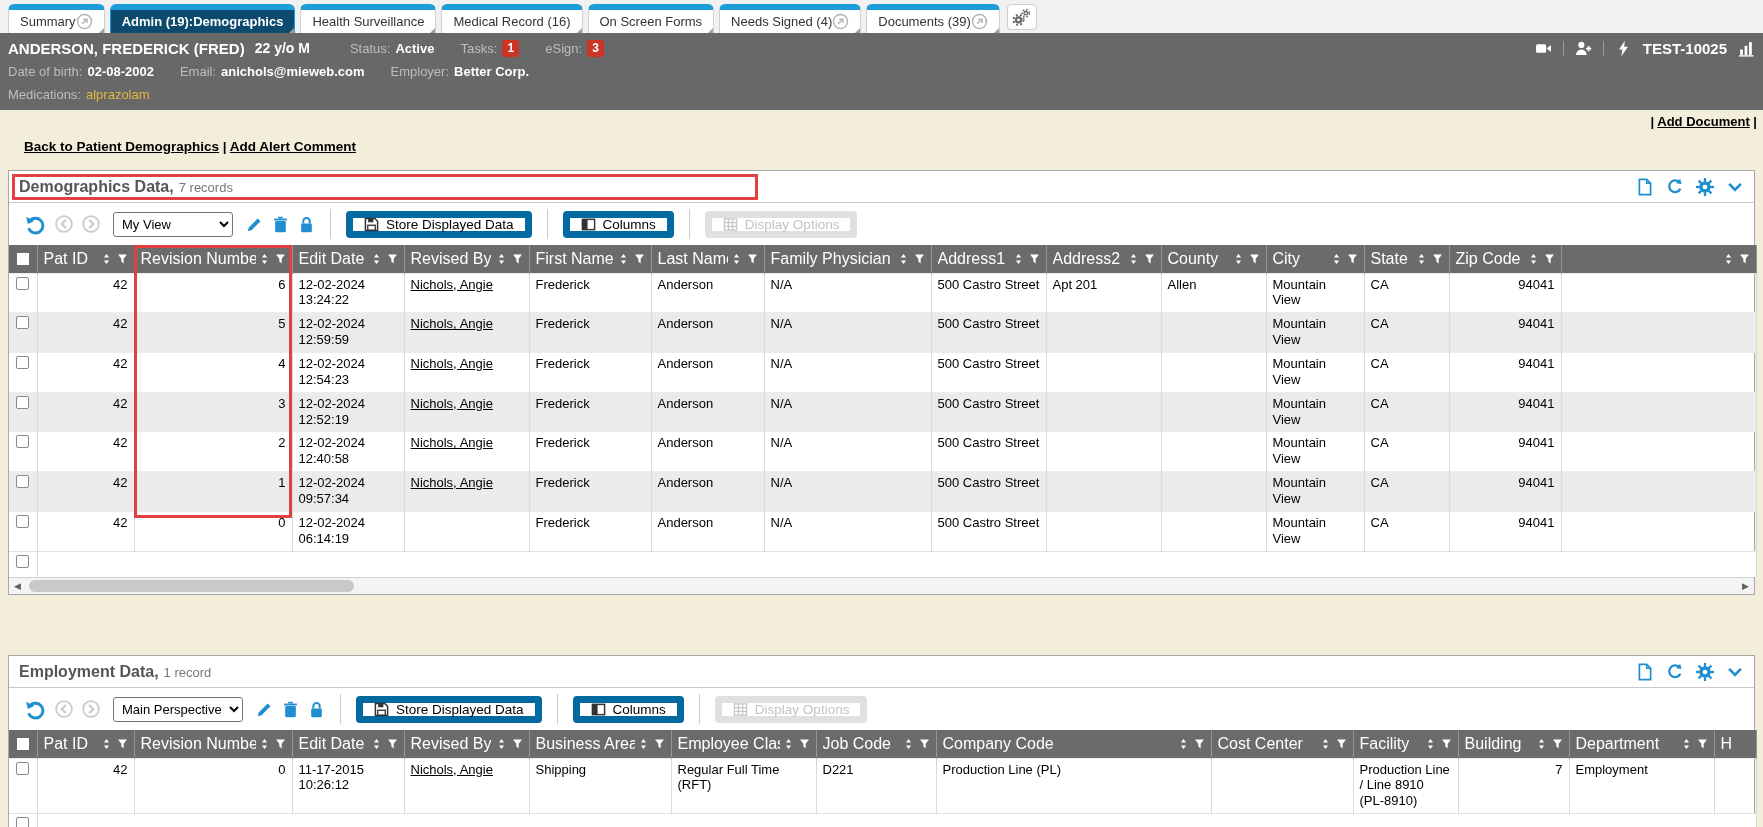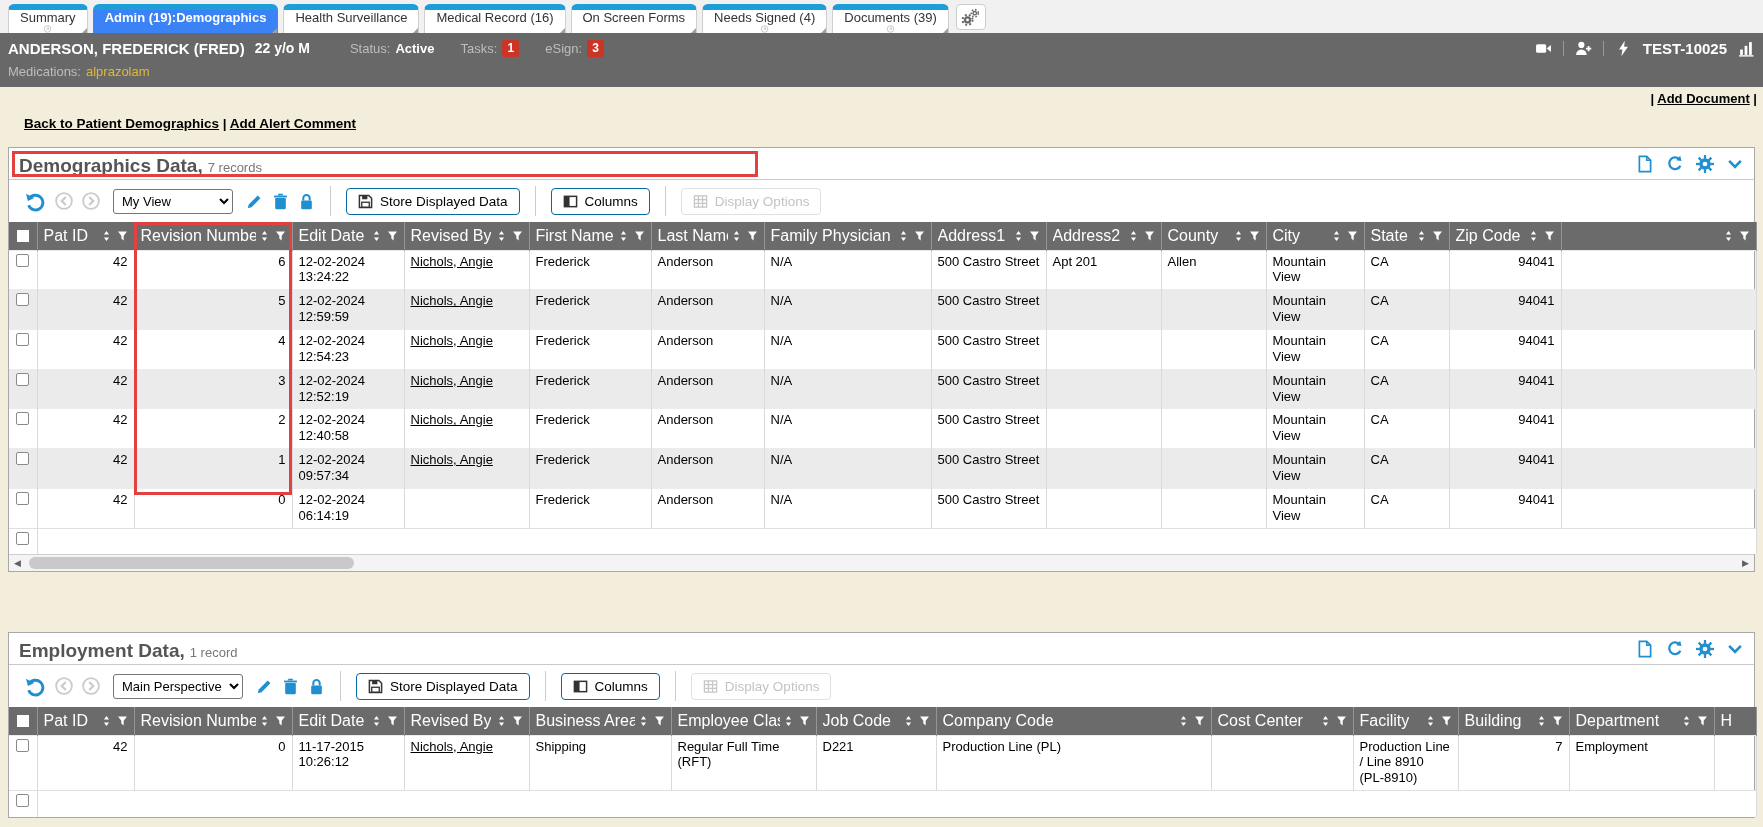--- a/index.html
+++ b/index.html
@@ -3,24 +3,24 @@
 <meta charset="utf-8">
 <style>
   * { box-sizing: border-box; margin: 0; padding: 0; }
   html,body { width:1763px; height:827px; overflow:hidden; font-family:"Liberation Sans", sans-serif; background:#f3eedb; }
 
   
   .tabbar { height:33px; background:#f1f1f1; display:flex; align-items:flex-end; padding:0 0 0 8px; }
   .tabs { display:flex; align-items:flex-end; gap:5px; }
   .tab { position:relative; display:inline-flex; align-items:center; gap:0; height:29px; padding:0 11px;
          background:#fff; border:1px solid #cfcfcf; border-bottom:none; border-top:6px solid #1d9ed9;
-         border-radius:6px 6px 0 0; font-size:13px; color:#333; cursor:pointer; white-space:nowrap;flex-direction:column; }
+         border-radius:6px 6px 0 0; font-size:13px; color:#333; cursor:pointer; white-space:nowrap; }
   .tab::after { content:""; position:absolute; right:0; bottom:0; width:0; height:0;
                 border-left:5px solid transparent; border-bottom:5px solid #9f9f9f; }
-  .tab.active { background:#3b82f6; border-color:#1d9ed9; color:#fff; font-weight:bold; }
+  .tab.active { background:#0c4a6e; border-color:#1d9ed9; color:#fff; font-weight:bold; }
   .ic { display:inline-block; vertical-align:middle; }
   .ic.ext { width:17px; height:17px; color:#b5b5b5; }
   .tab-gear { margin-left:7px; margin-bottom:3px; width:30px; height:26px; background:#fff; border:1px solid #ccc;
               border-radius:4px; color:#666; display:inline-flex; align-items:center; justify-content:center; cursor:pointer; }
 
   
   .phead { background:#686868; color:#fff; padding:3px 8px 4px 8px; }
   .phead-row { display:flex; align-items:center; height:23px; font-size:13px; }
   .phead-row.first { height:24px; }
   .lbl { color:#bdbdbd; margin-right:5px; }
@@ -40,34 +40,34 @@
   .content { padding-top:4px; }
   .adddoc-row { text-align:right; padding-right:6px; font-size:13px; font-weight:bold; color:#000; height:18px; }
   .adddoc-row a { color:#000; }
   .crumbs { padding:7px 0 0 24px; font-size:13.5px; font-weight:bold; height:26px; }
   .crumbs a { color:#000; }
 
   .panel { position:relative; margin:0 8px; background:#fff; border:1px solid #a8a8a8; }
   .panel.demo { margin-top:12px; }
   .panel.emp { margin-top:60px; }
   .ptitlebar { height:32px; display:flex; align-items:baseline; padding:0 10px; border-bottom:1px solid #c9c9c9; }
-  .ptitle { font-size:19px; font-weight:bold; color:#555; padding-top:7px; }
+  .ptitle { font-size:16px; font-weight:bold; color:#555; padding-top:7px; }
   .pcount { font-size:13px; color:#777; margin-left:5px; }
   .pticons { margin-left:auto; align-self:center; display:flex; align-items:center; gap:12px; }
   .pticons .ic { width:18px; height:18px; color:#1f8fd0; cursor:pointer; }
 
   .toolbar { height:42px; display:flex; align-items:center; padding:0 16px; gap:9px; }
   .toolbar .ic { cursor:pointer; }
   .ic.undo { width:21px; height:21px; color:#1f8fd0; }
   .ic.nav { width:18px; height:18px; color:#cbcbcb; }
   .ic.blue { width:17px; height:17px; color:#1f8fd0; }
   select.viewsel { height:25px; min-width:120px; border:1px solid #767676; border-radius:3px; background:#fff;
                    font-size:13px; font-family:"Liberation Sans",sans-serif; padding:0 4px; margin:0 4px; }
   .tsep { width:1px; height:30px; background:#ccc; margin:0 6px; }
-  .tbtn { height:27px; display:inline-flex; align-items:center; gap:7px; background:#fff; border:1px solid #0369a1;
+  .tbtn { height:27px; display:inline-flex; align-items:center; gap:7px; background:#fff; border:7px solid #0369a1;
           border-radius:4px; padding:0 11px; font-size:13.5px; color:#000; cursor:pointer; font-family:"Liberation Sans",sans-serif;justify-content:flex-end; }
   .tbtn .ic { width:15px; height:15px; color:#333; }
   .tbtn.disabled { color:#c3c3c3; border-color:#e0e0e0; cursor:default; }
   .tbtn.disabled .ic { color:#c7c7c7; }
 
   table.grid { border-collapse:collapse; table-layout:fixed; width:1747px; font-size:13px; }
   table.grid thead th { background:#6b6b6b; color:#fff; font-weight:normal; height:28px; padding:0 6px;
                         border-right:1px solid #959595; text-align:left; overflow:hidden; cursor:pointer; }
   .hwrap { display:flex; align-items:center; gap:4px; }
   .hlbl { font-size:16px; white-space:nowrap; overflow:hidden; }
@@ -267,20 +267,34 @@
           </svg>
         <span class="vsep"></span>
         <svg class="ic">
             <use href="#i-bolt"></use>
           </svg>
         <span class="station">TEST-10025</span>
         <svg class="ic">
             <use href="#i-barchart"></use>
           </svg>
       </span>
+    </div>
+    <div class="phead-row">
+      <span class="grp">
+          <span class="lbl">Date of birth:</span>
+          <span class="val">02-08-2002</span>
+        </span>
+      <span class="grp">
+          <span class="lbl">Email:</span>
+          <span class="val">anichols@mieweb.com</span>
+        </span>
+      <span class="grp">
+          <span class="lbl">Employer:</span>
+          <span class="val">Better Corp.</span>
+        </span>
     </div>
     <div class="phead-row">
       <span class="grp">
           <span class="lbl">Medications:</span>
           <span class="meds">alprazolam</span>
         </span>
     </div>
   </div>
 
   <div class="content">

